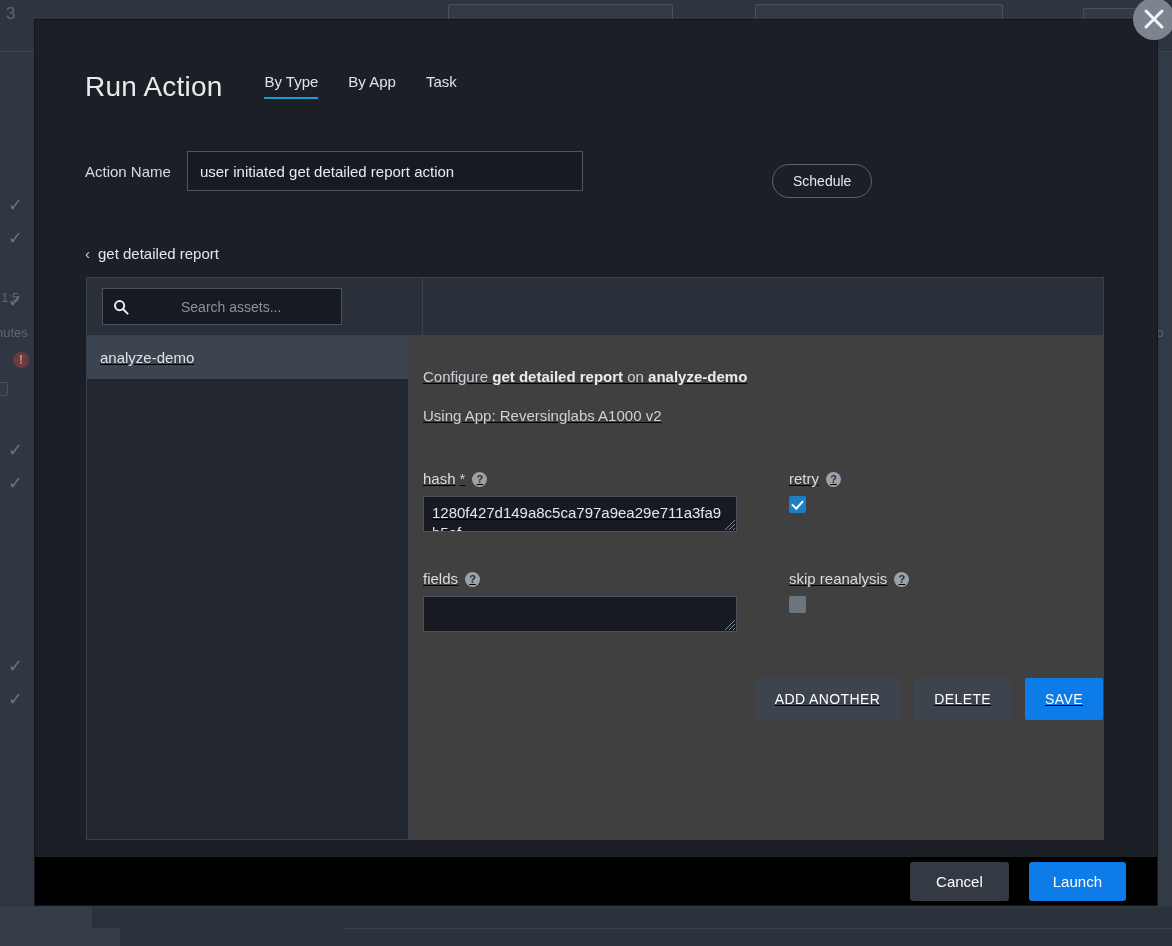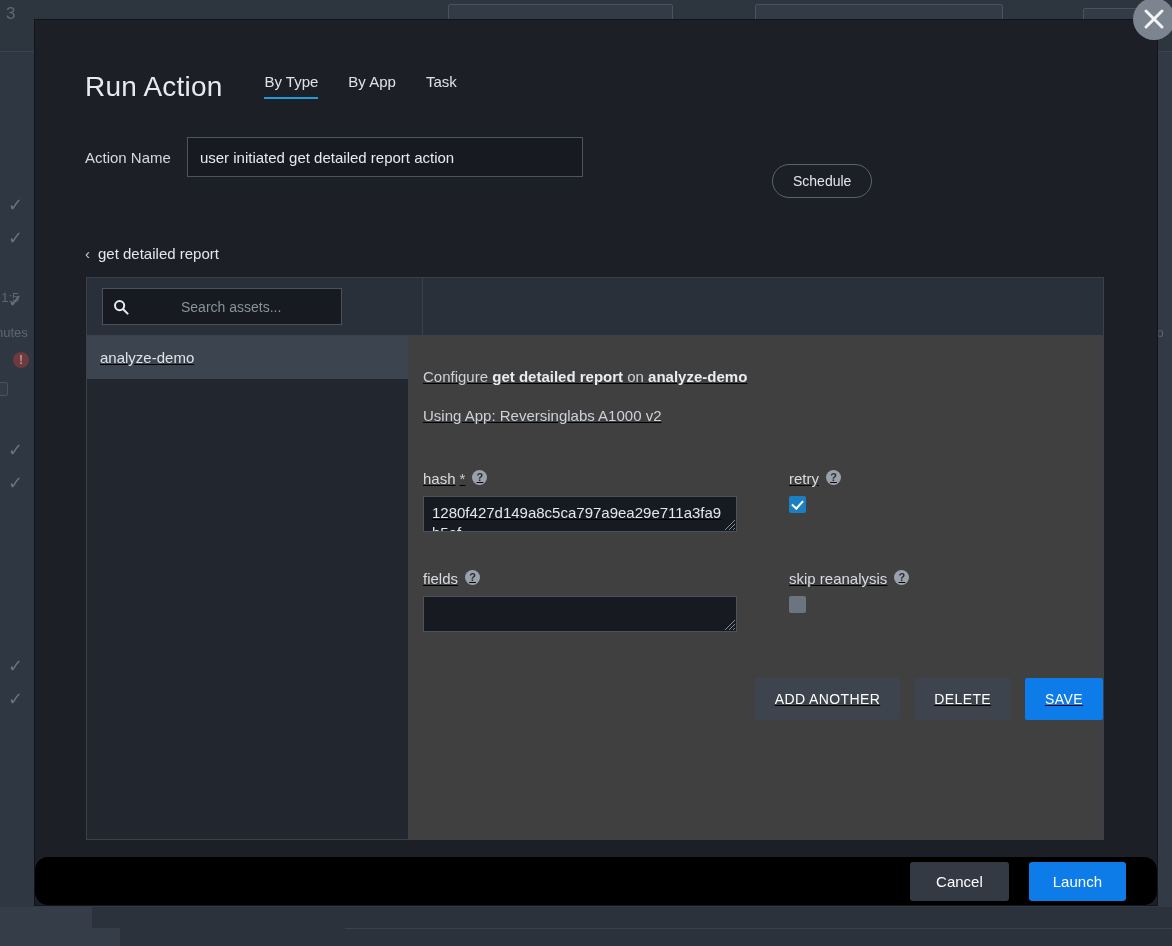--- a/index.html
+++ b/index.html
@@ -55,21 +55,21 @@
     line-height: 1; margin-right: 42px;
   }
   .tabs { display: flex; align-items: flex-end; gap: 30px; padding-bottom: 2px; }
   .tab {
     font-size: 15px; color: #dfe3e8; padding-bottom: 8px;
     border-bottom: 2px solid transparent; cursor: pointer; line-height: 1;
   }
   .tab.active { border-bottom-color: #1f9bd8; }
 
   
-  .an-row { position: absolute; left: 50px; top: 117px; display: flex; align-items: center; }
+  .an-row { position: absolute; left: 50px; top: 131px; display: flex; align-items: center; }
   .an-label { font-size: 15px; color: #d6dae0; margin-right: 16px; }
   .an-input {
     width: 396px; height: 40px; background: #171a20;
     border: 1px solid #4c545f; color: #e6e9ed; font-size: 15px;
     padding: 0 12px; font-family: inherit; outline: none;
   }
   .sched-btn {
     position: absolute; left: 737px; top: 144px;
     padding: 8px 20px; border-radius: 20px;
     border: 1px solid #5a636f; background: transparent;
@@ -117,21 +117,21 @@
   .config-pane { flex: 1; background: #404040; padding: 32px 0 0 14px; }
   .cfg-title { font-size: 15px; color: #ccd2d9; margin-bottom: 22px; }
   .cfg-title b { color: #e9ecf0; font-weight: bold; }
   .cfg-app { font-size: 15px; color: #ccd2d9; }
 
   .form-grid {
     margin-top: 46px; display: grid;
     grid-template-columns: 342px 1fr; column-gap: 24px; row-gap: 0;
   }
   .fld-label {
-    font-size: 15px; color: #d8dce2; display: flex; align-items: flex-start; gap: 7px;
+    font-size: 15px; color: #d8dce2; display: flex; align-items: flex-end; gap: 7px;
     margin-bottom: 9px;
   }
   .req-star { color: #c8ccd2; font-size: 15px; margin-left: -3px; }
   .help {
     width: 15px; height: 15px; border-radius: 50%; background: #9aa1aa;
     color: #272c33; font-size: 11px; font-weight: bold; text-align: center;
     line-height: 15px; cursor: pointer; flex-shrink: 0;
   }
   .ta {
     width: 314px; height: 36px; background: #171a20;
@@ -168,21 +168,21 @@
     font-size: 14px; letter-spacing: .4px; border-radius: 2px;
   }
   .btn-upper { padding: 13px 20px; }
   .btn-grey { background: #3d444e; }
   .btn-blue { background: #0d7ce8; }
 
   
   .modal-foot {
     position: absolute; left: 0; bottom: 0; width: 100%; height: 48px;
     background: #000; display: flex; align-items: center;
-    justify-content: flex-end; padding-right: 31px; gap: 20px; border-radius: 13px;
+    justify-content: flex-end; padding-right: 31px; gap: 20px;
   }
   .foot-btn {
     border: none; font-family: inherit; cursor: pointer; color: #fff;
     font-size: 15px; border-radius: 3px; padding: 11px 26px;
   }
   .foot-cancel { background: #343a43; }
   .foot-launch { background: #0d7ce8; padding: 11px 24px; }
 
   
   #close-btn {

